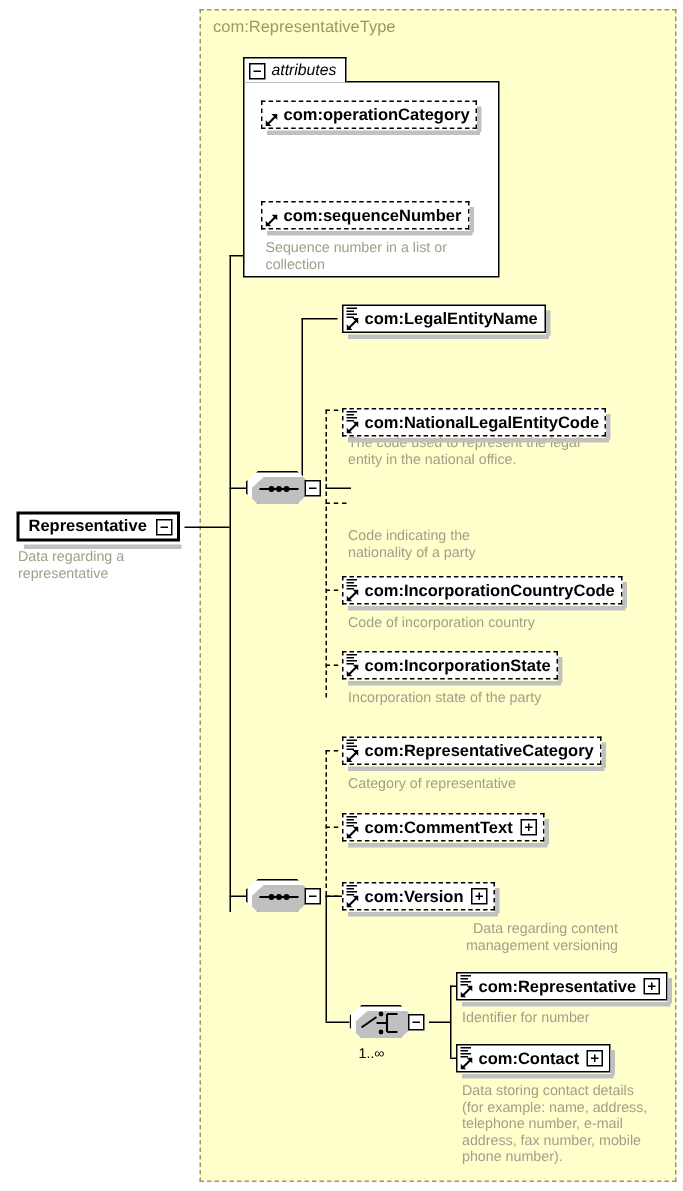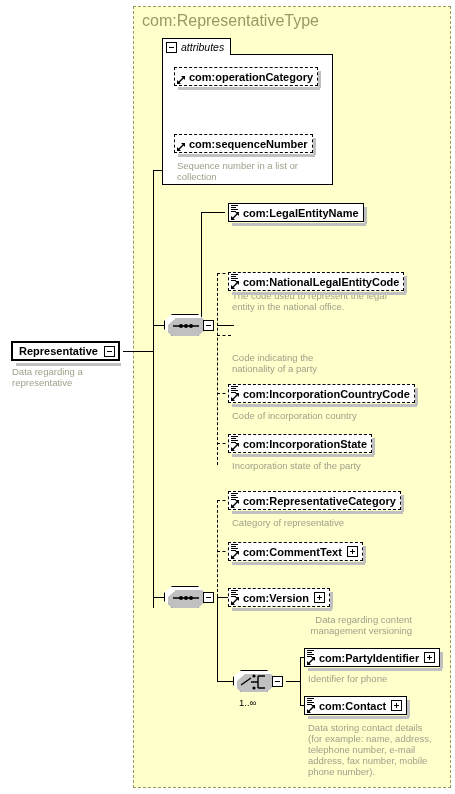--- a/index.html
+++ b/index.html
@@ -18,21 +18,21 @@
 
   
   .type-container {
     position: absolute;
     background: #ffffcc;
     border: 1px dashed #999966;
   }
   .type-label {
     position: absolute;
     color: #999966;
-    font-size: 16px;
+    font-size: 11px;
     font-family: "Liberation Sans", sans-serif;
     white-space: nowrap;
   }
 
   
   .node {
     position: absolute;
     background: #ffffff;
     border: 1px solid #000000;
     height: 19px;
@@ -468,24 +468,24 @@
         <i></i>
         <i></i>
         <i></i>
         <i></i>
       </span>
     <span class="ico-arrow">
       <svg width="8" height="8" viewBox="0 0 8 8">
           <path d="M0 8 L0 4 L1.6 5.6 L5.6 1.6 L4 0 L8 0 L8 4 L6.6 2.6 L2.6 6.6 L4 8 Z" fill="#000"></path>
         </svg>
     </span>
-    <span>com:PartyIdentifier</span>
+    <span>com:Representative</span>
     <span class="plus-box"></span>
   </div>
-  <div class="desc" style="left:308px; top:673px; width:140px;">Identifier for phone</div>
+  <div class="desc" style="left:308px; top:673px; width:140px;">Identifier for number</div>
 
   <div class="node" style="left:304px; top:696px;">
     <span class="side-shadow"></span>
     <span class="ico-lines">
         <i></i>
         <i></i>
         <i></i>
         <i></i>
       </span>
     <span class="ico-arrow">

